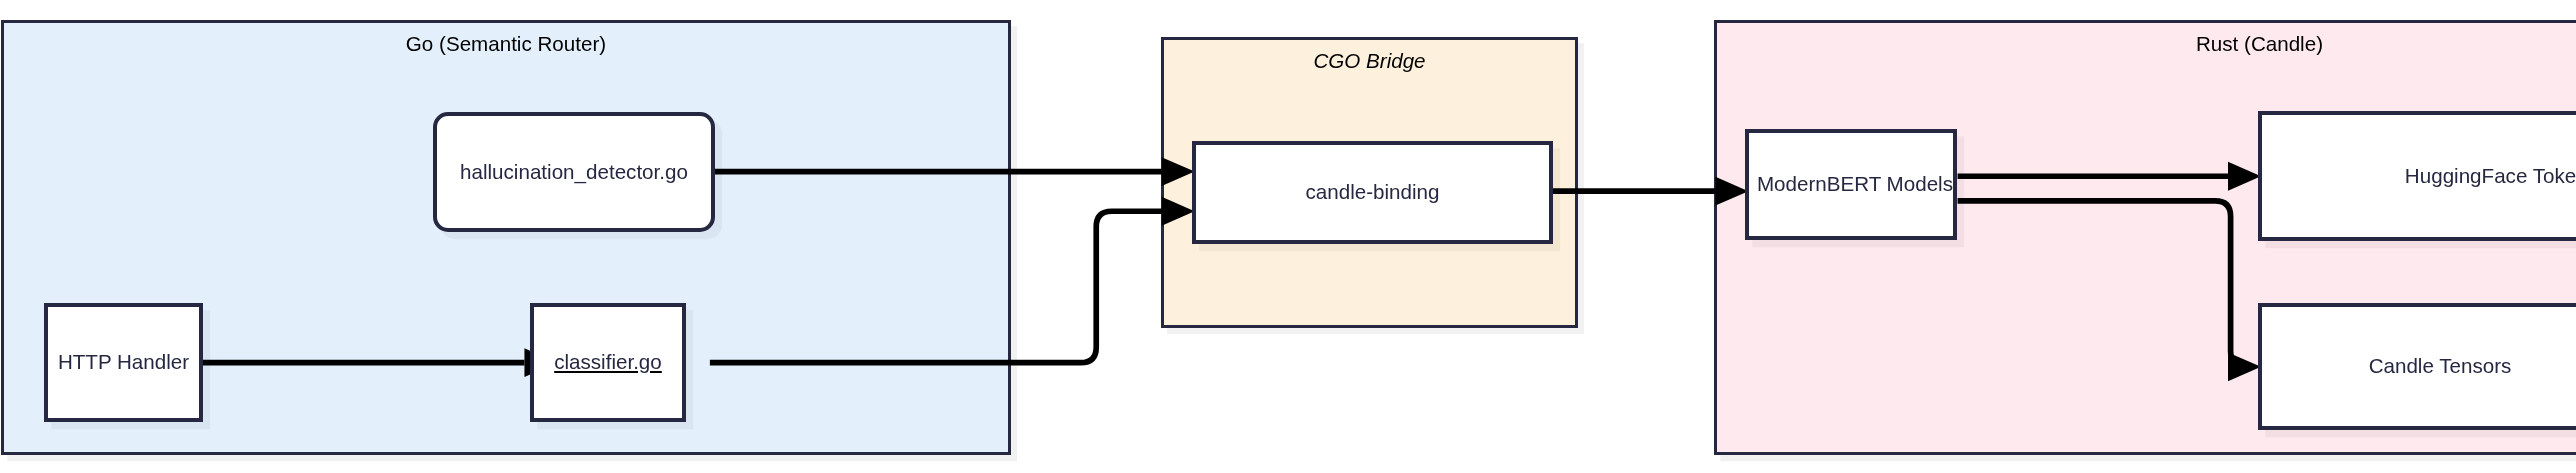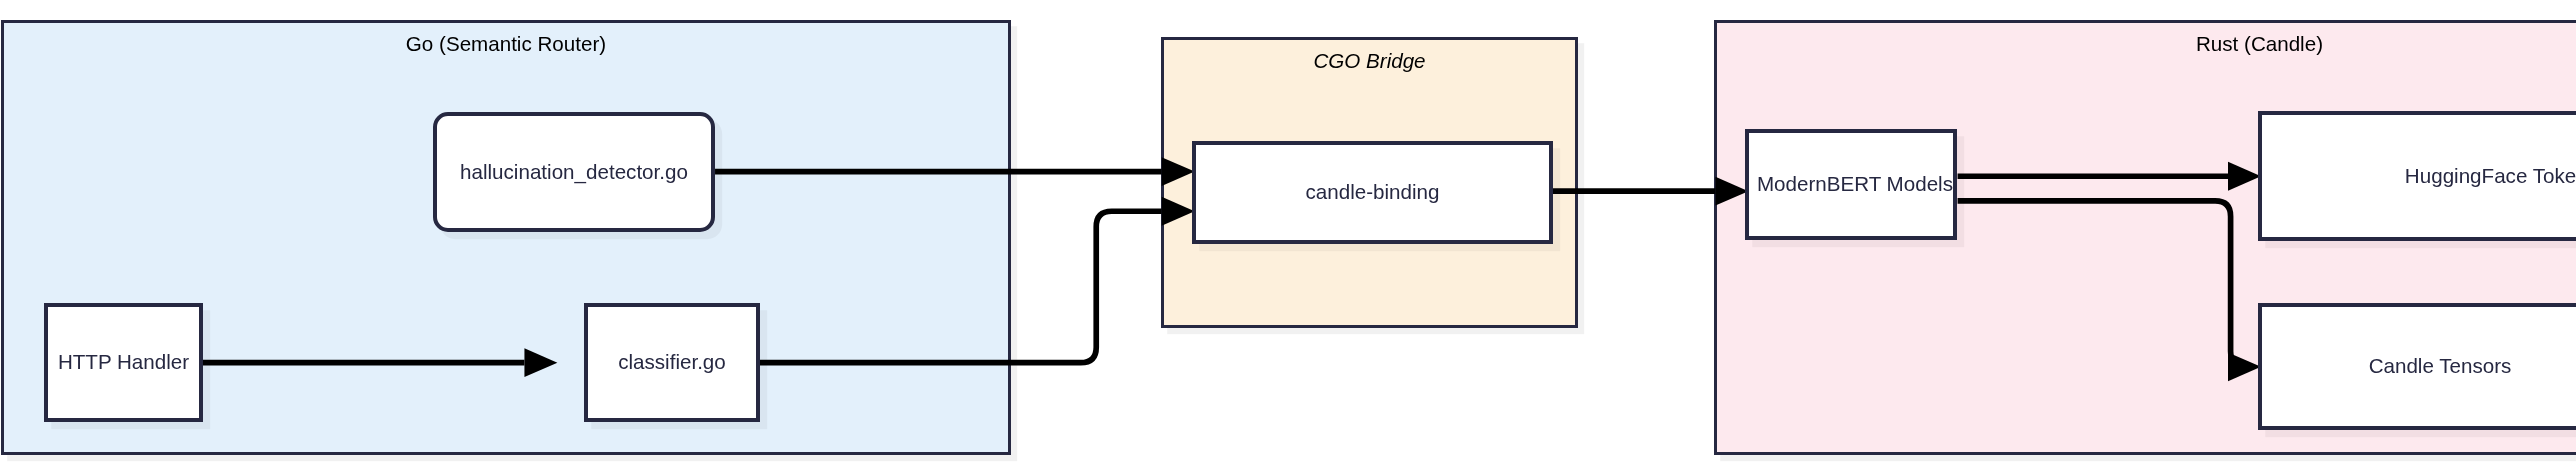--- a/index.html
+++ b/index.html
@@ -78,21 +78,21 @@
     color: #262841;
     font-family: "Liberation Sans", sans-serif;
     font-size: 20.6px;
     font-weight: 400;
     white-space: nowrap;
     line-height: 1;
   }
 
   #node-hallucination { left: 433px;  top: 112px; width: 282px;  height: 120px; border-radius: 15px; }
   #node-http          { left: 44px;   top: 303px; width: 159px;  height: 119px; }
-  #node-classifier    { left: 584px; top: 303px; width: 176px;  height: 119px; }
+  #node-classifier    { left: 530px; top: 303px; width: 156px;  height: 119px; text-decoration: underline; }
   #node-candle-binding{ left: 1192px; top: 141px; width: 361px;  height: 103px; text-align: center; }
   #node-modernbert    { left: 1745px; top: 129px; width: 212px;  height: 111px; justify-content: flex-end; }
   #node-hf-tokenizers { left: 2258px; top: 111px; width: 520px; height: 130px; }
   #node-candle-tensors{ left: 2258px; top: 303px; width: 364px;  height: 127px; }
 
   .edge-path {
     fill: none;
     stroke: #000000;
     stroke-width: 11;
     stroke-linecap: butt;

